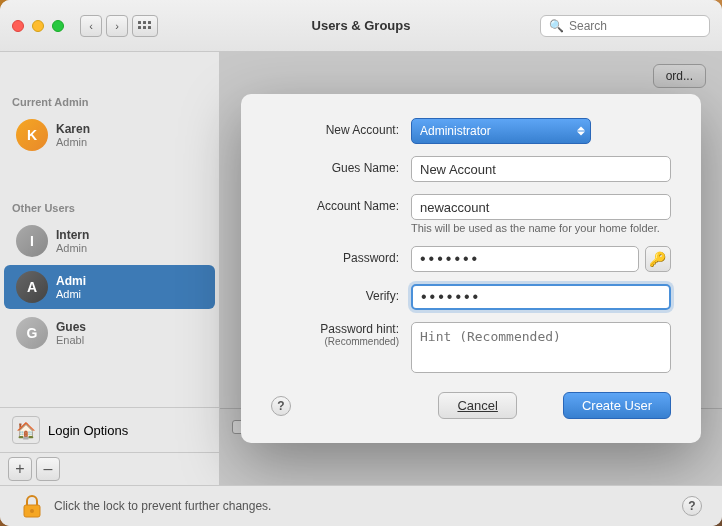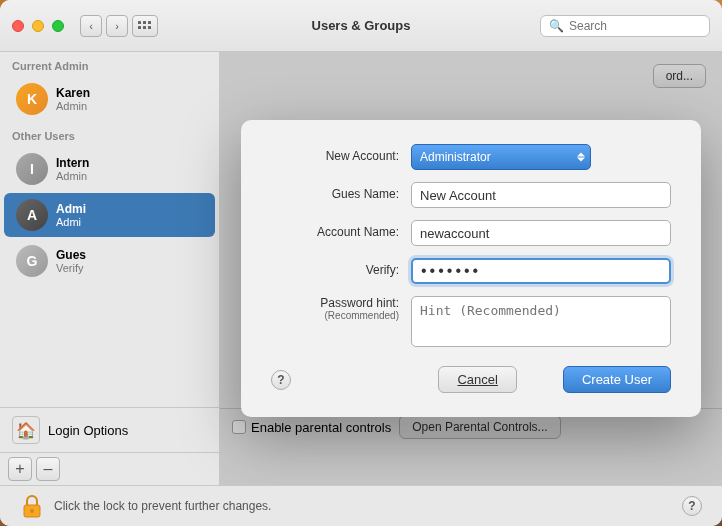--- a/index.html
+++ b/index.html
@@ -142,20 +142,21 @@
       flex-direction: column;
       flex-shrink: 0;
     }
 
     .sidebar-section-label {
       font-size: 11px;
       font-weight: 600;
       color: #888;
       padding: 8px 12px 4px;
       text-transform: none;
+      margin-top: 36px;
     }
 
     .sidebar-item {
       display: flex;
       align-items: center;
       padding: 6px 12px;
       cursor: pointer;
       border-radius: 6px;
       margin: 1px 4px;
       gap: 8px;
@@ -183,21 +184,21 @@
     .avatar-dark { background: linear-gradient(135deg, #666, #444); }
 
     .sidebar-item-text {
       display: flex;
       flex-direction: column;
     }
 
     .sidebar-item-name {
       font-size: 12px;
       font-weight: 600;
-      color: #000000;
+      color: #404040;
     }
 
     .sidebar-item-sub {
       font-size: 11px;
       color: #777;
     }
 
     .sidebar-item.selected .sidebar-item-name,
     .sidebar-item.selected .sidebar-item-sub {
       color: white;
@@ -637,21 +638,21 @@
         <div class="avatar avatar-dark">A</div>
         <div class="sidebar-item-text">
           <span class="sidebar-item-name">Admi</span>
           <span class="sidebar-item-sub">Admi</span>
         </div>
       </div>
       <div class="sidebar-item">
         <div class="avatar avatar-gray" style="background: linear-gradient(135deg, #bbb, #999);">G</div>
         <div class="sidebar-item-text">
           <span class="sidebar-item-name">Gues</span>
-          <span class="sidebar-item-sub">Verify</span>
+          <span class="sidebar-item-sub">Enabl</span>
         </div>
       </div>
 
       <div style="flex:1;"></div>
 
       <div class="sidebar-bottom">
         <div class="login-options-item">
           <div class="login-icon">🏠</div>
           <span>Login Options</span>
         </div>
@@ -691,23 +692,35 @@
             <div class="form-label">Gues Name:</div>
             <div class="form-field">
               <input class="text-input" type="text" value="New Account" style="">
             </div>
           </div>
 
           <div class="form-row">
             <div class="form-label">Account Name:</div>
             <div class="form-field">
               <input class="text-input" type="text" value="newaccount" style="">
+              <div class="hint-note">This will be used as the name for your home folder.</div>
             </div>
           </div>
 
+          <div class="form-row">
+            <div class="form-label">Password:</div>
+            <div class="form-field">
+              <div class="password-input-wrap">
+                <input class="password-input" type="password" value="xxxxxxx" style="">
+                <div class="key-btn">
+                  <span>🔑</span>
+                </div>
+              </div>
+            </div>
+          </div>
 
           <div class="form-row">
             <div class="form-label">Verify:</div>
             <div class="form-field">
               <input class="verify-input" type="password" value="xxxxxxx" style="">
             </div>
           </div>
 
           <div class="form-row">
             <div class="form-label-multi">

